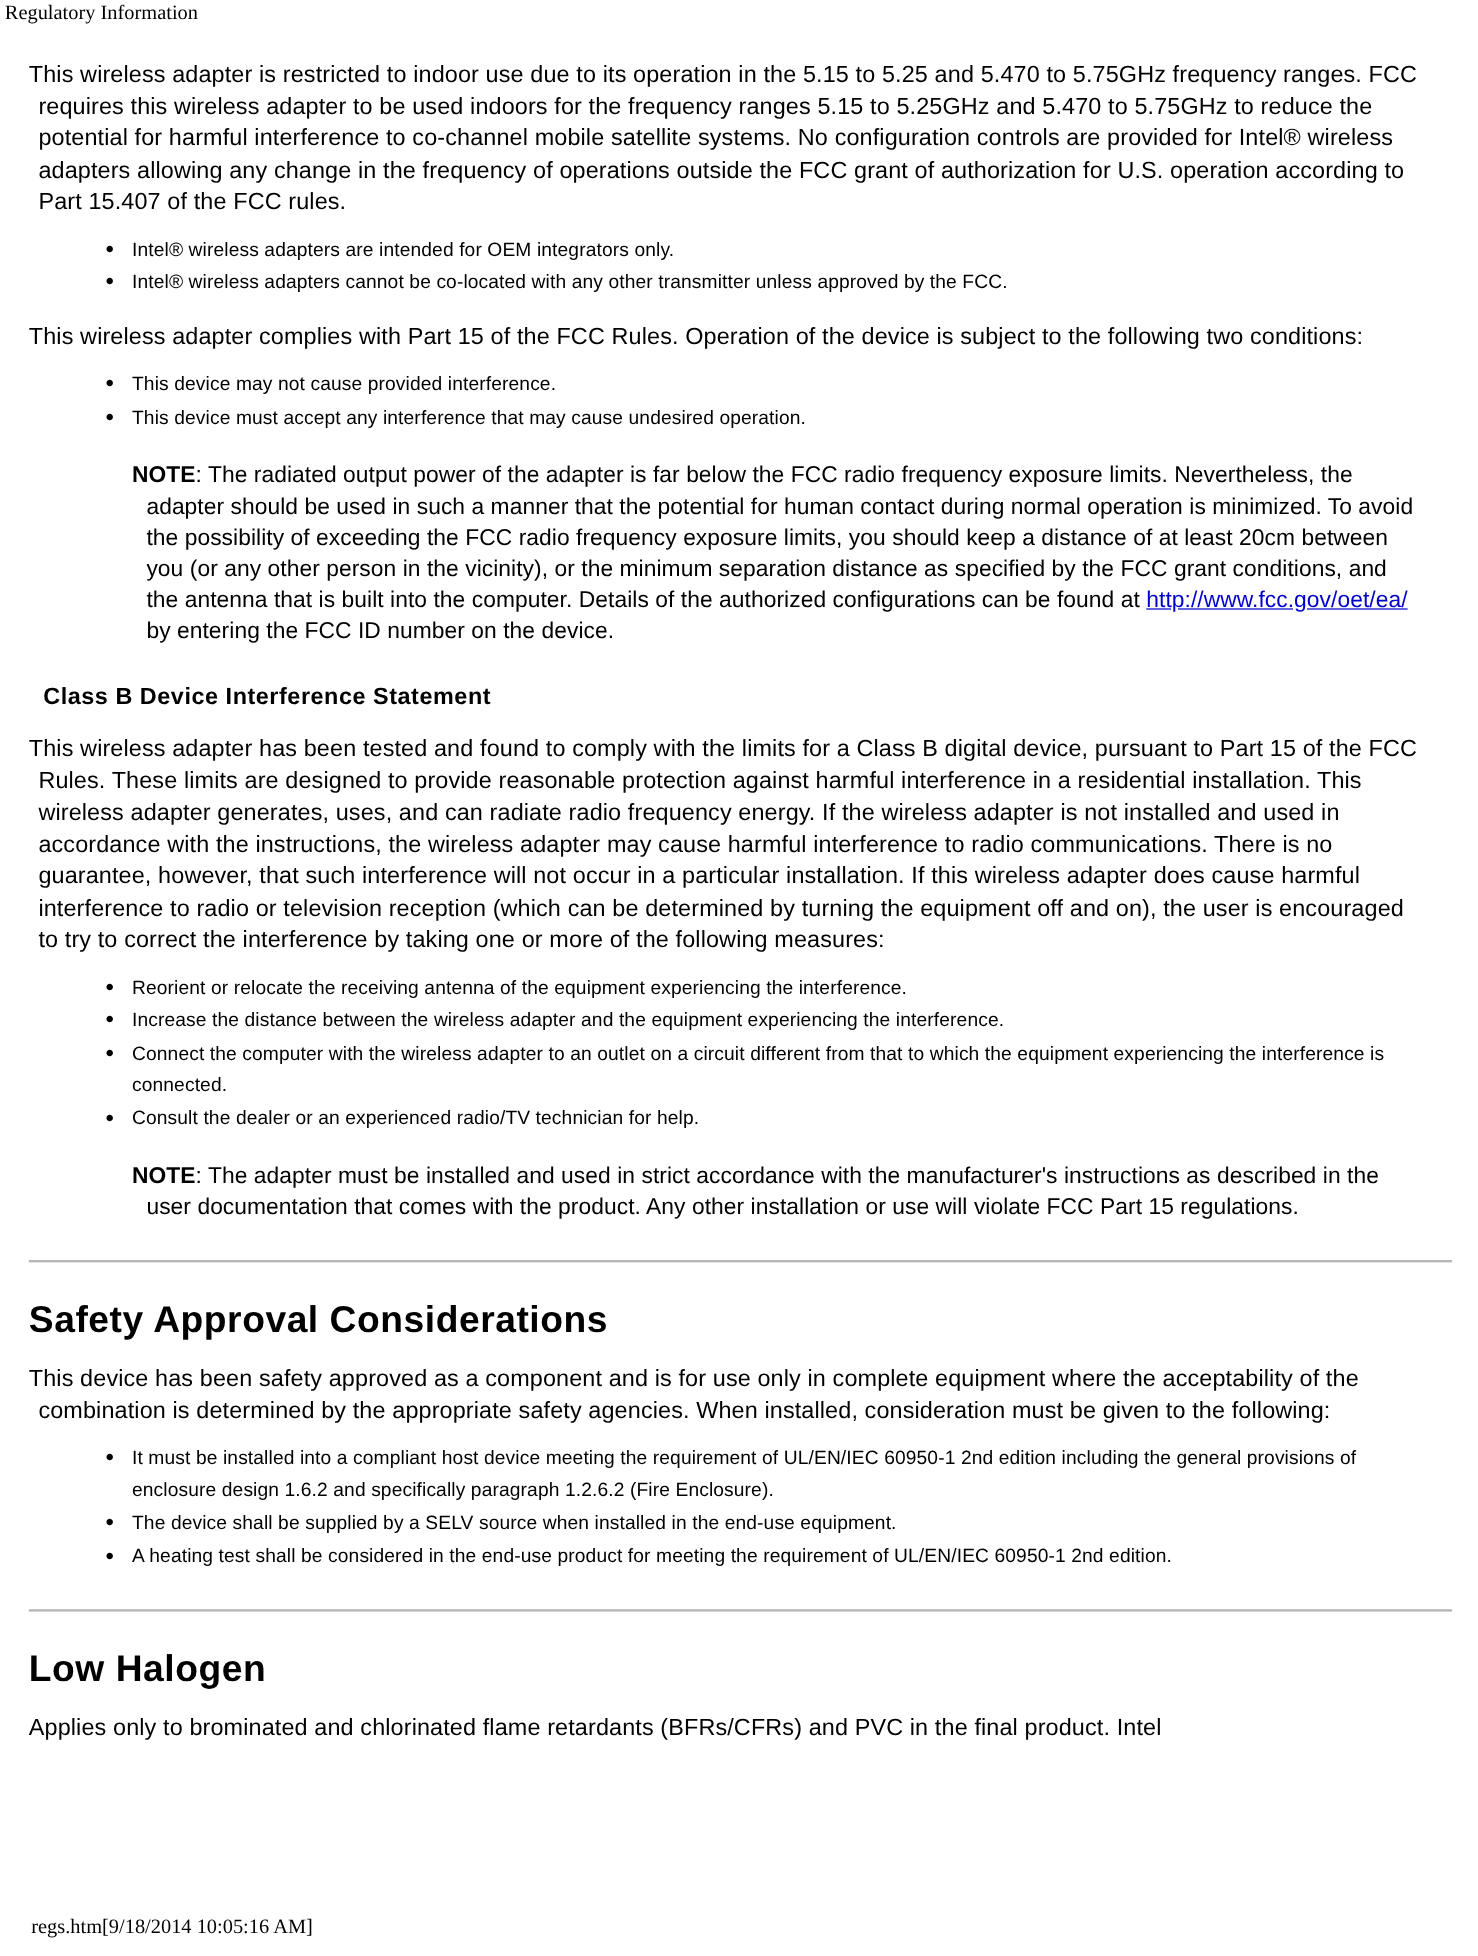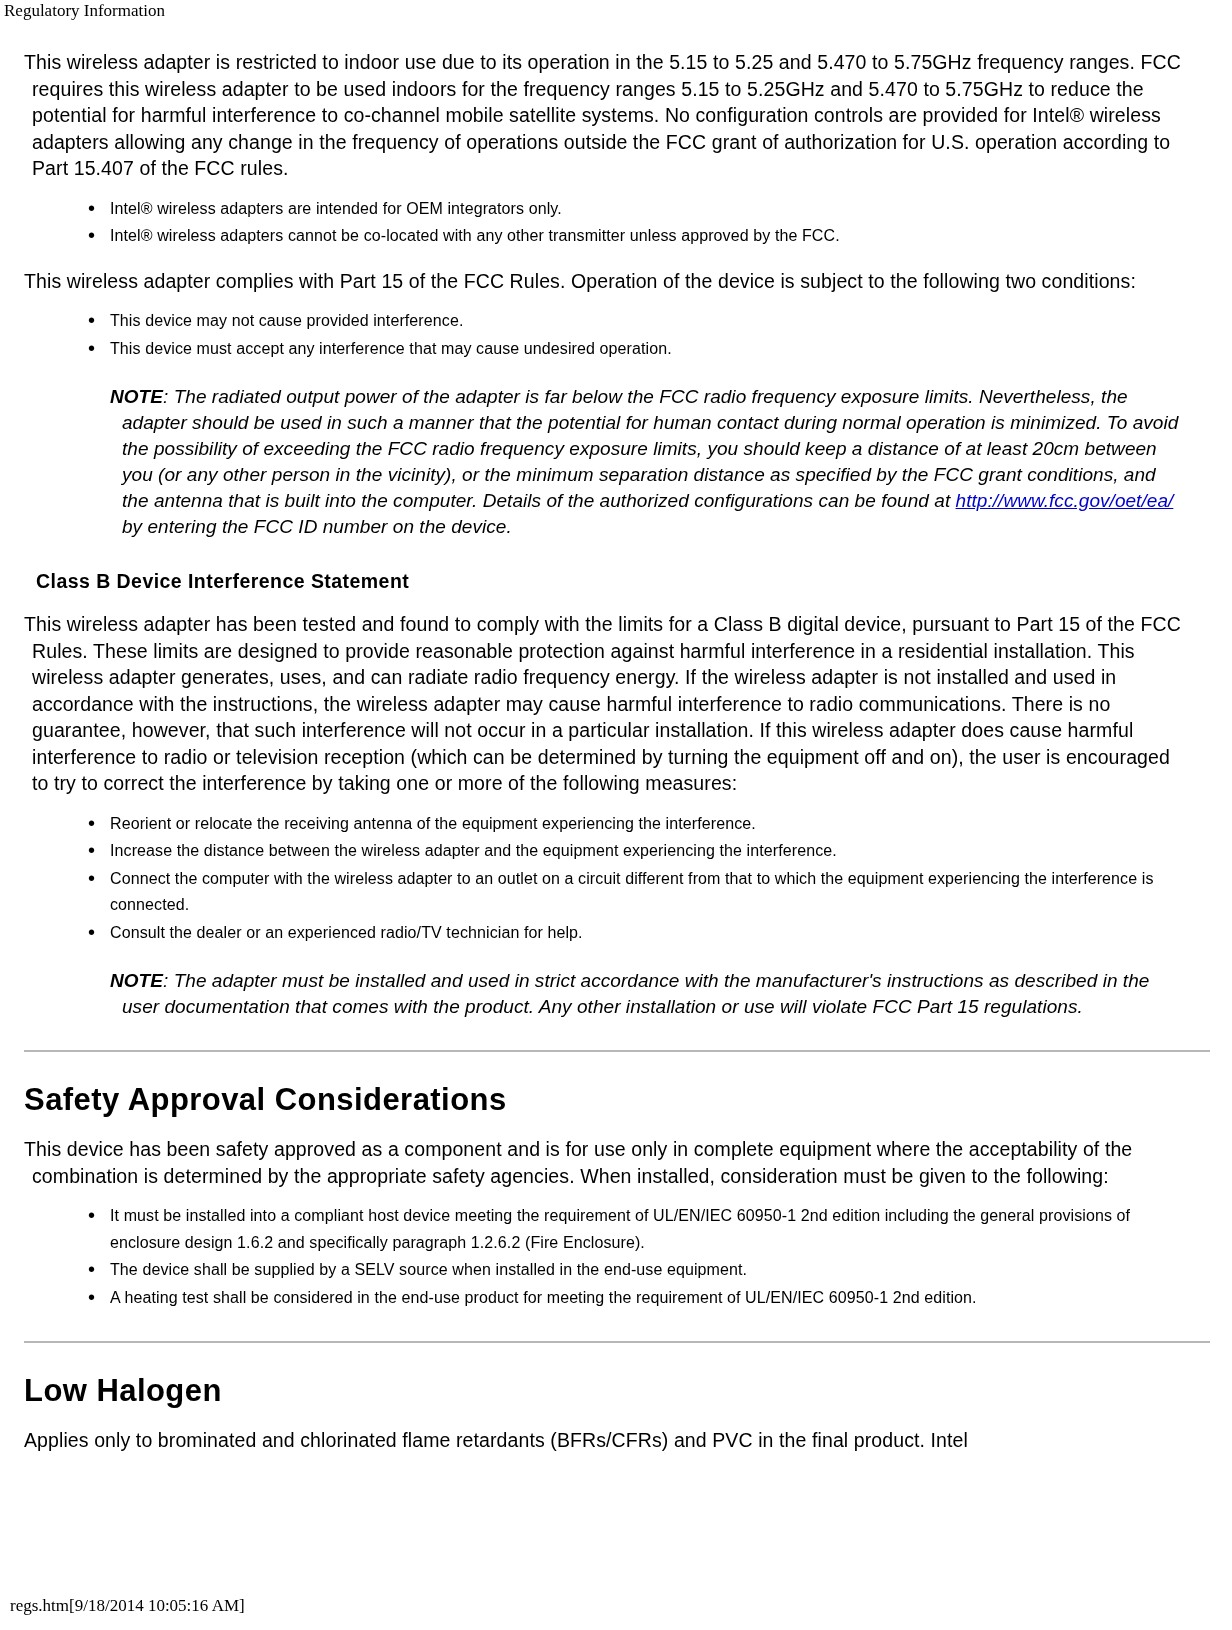--- a/index.html
+++ b/index.html
@@ -74,21 +74,20 @@
     top: -1px;
     font-size: 20px;
     line-height: 26.5px;
   }
 
   
   .note {
     margin: 22px 0 0 0;
     padding-left: 86px;
     max-width: 1160px;
-    font-style: italic;
   }
   .note .note-inner {
     font-size: 19px;
     line-height: 26px;
     padding-left: 12px;
     text-indent: -12px;
     letter-spacing: 0.05px;
   }
   .note-label {
     font-weight: bold;
@@ -116,21 +115,21 @@
     border: 0;
     border-top: 2px solid #b7b7b7;
     height: 0;
     margin: 30px 0 0 0;
     width: 1186px;
   }
 
   
   .page-footer {
     position: absolute;
-    left: 10px;
+    left: 26px;
     bottom: 14px;
     font-family: "Liberation Serif", serif;
     font-size: 17px;
     line-height: 20px;
     white-space: nowrap;
   }
 </style>
 </head>
 <body>
 

